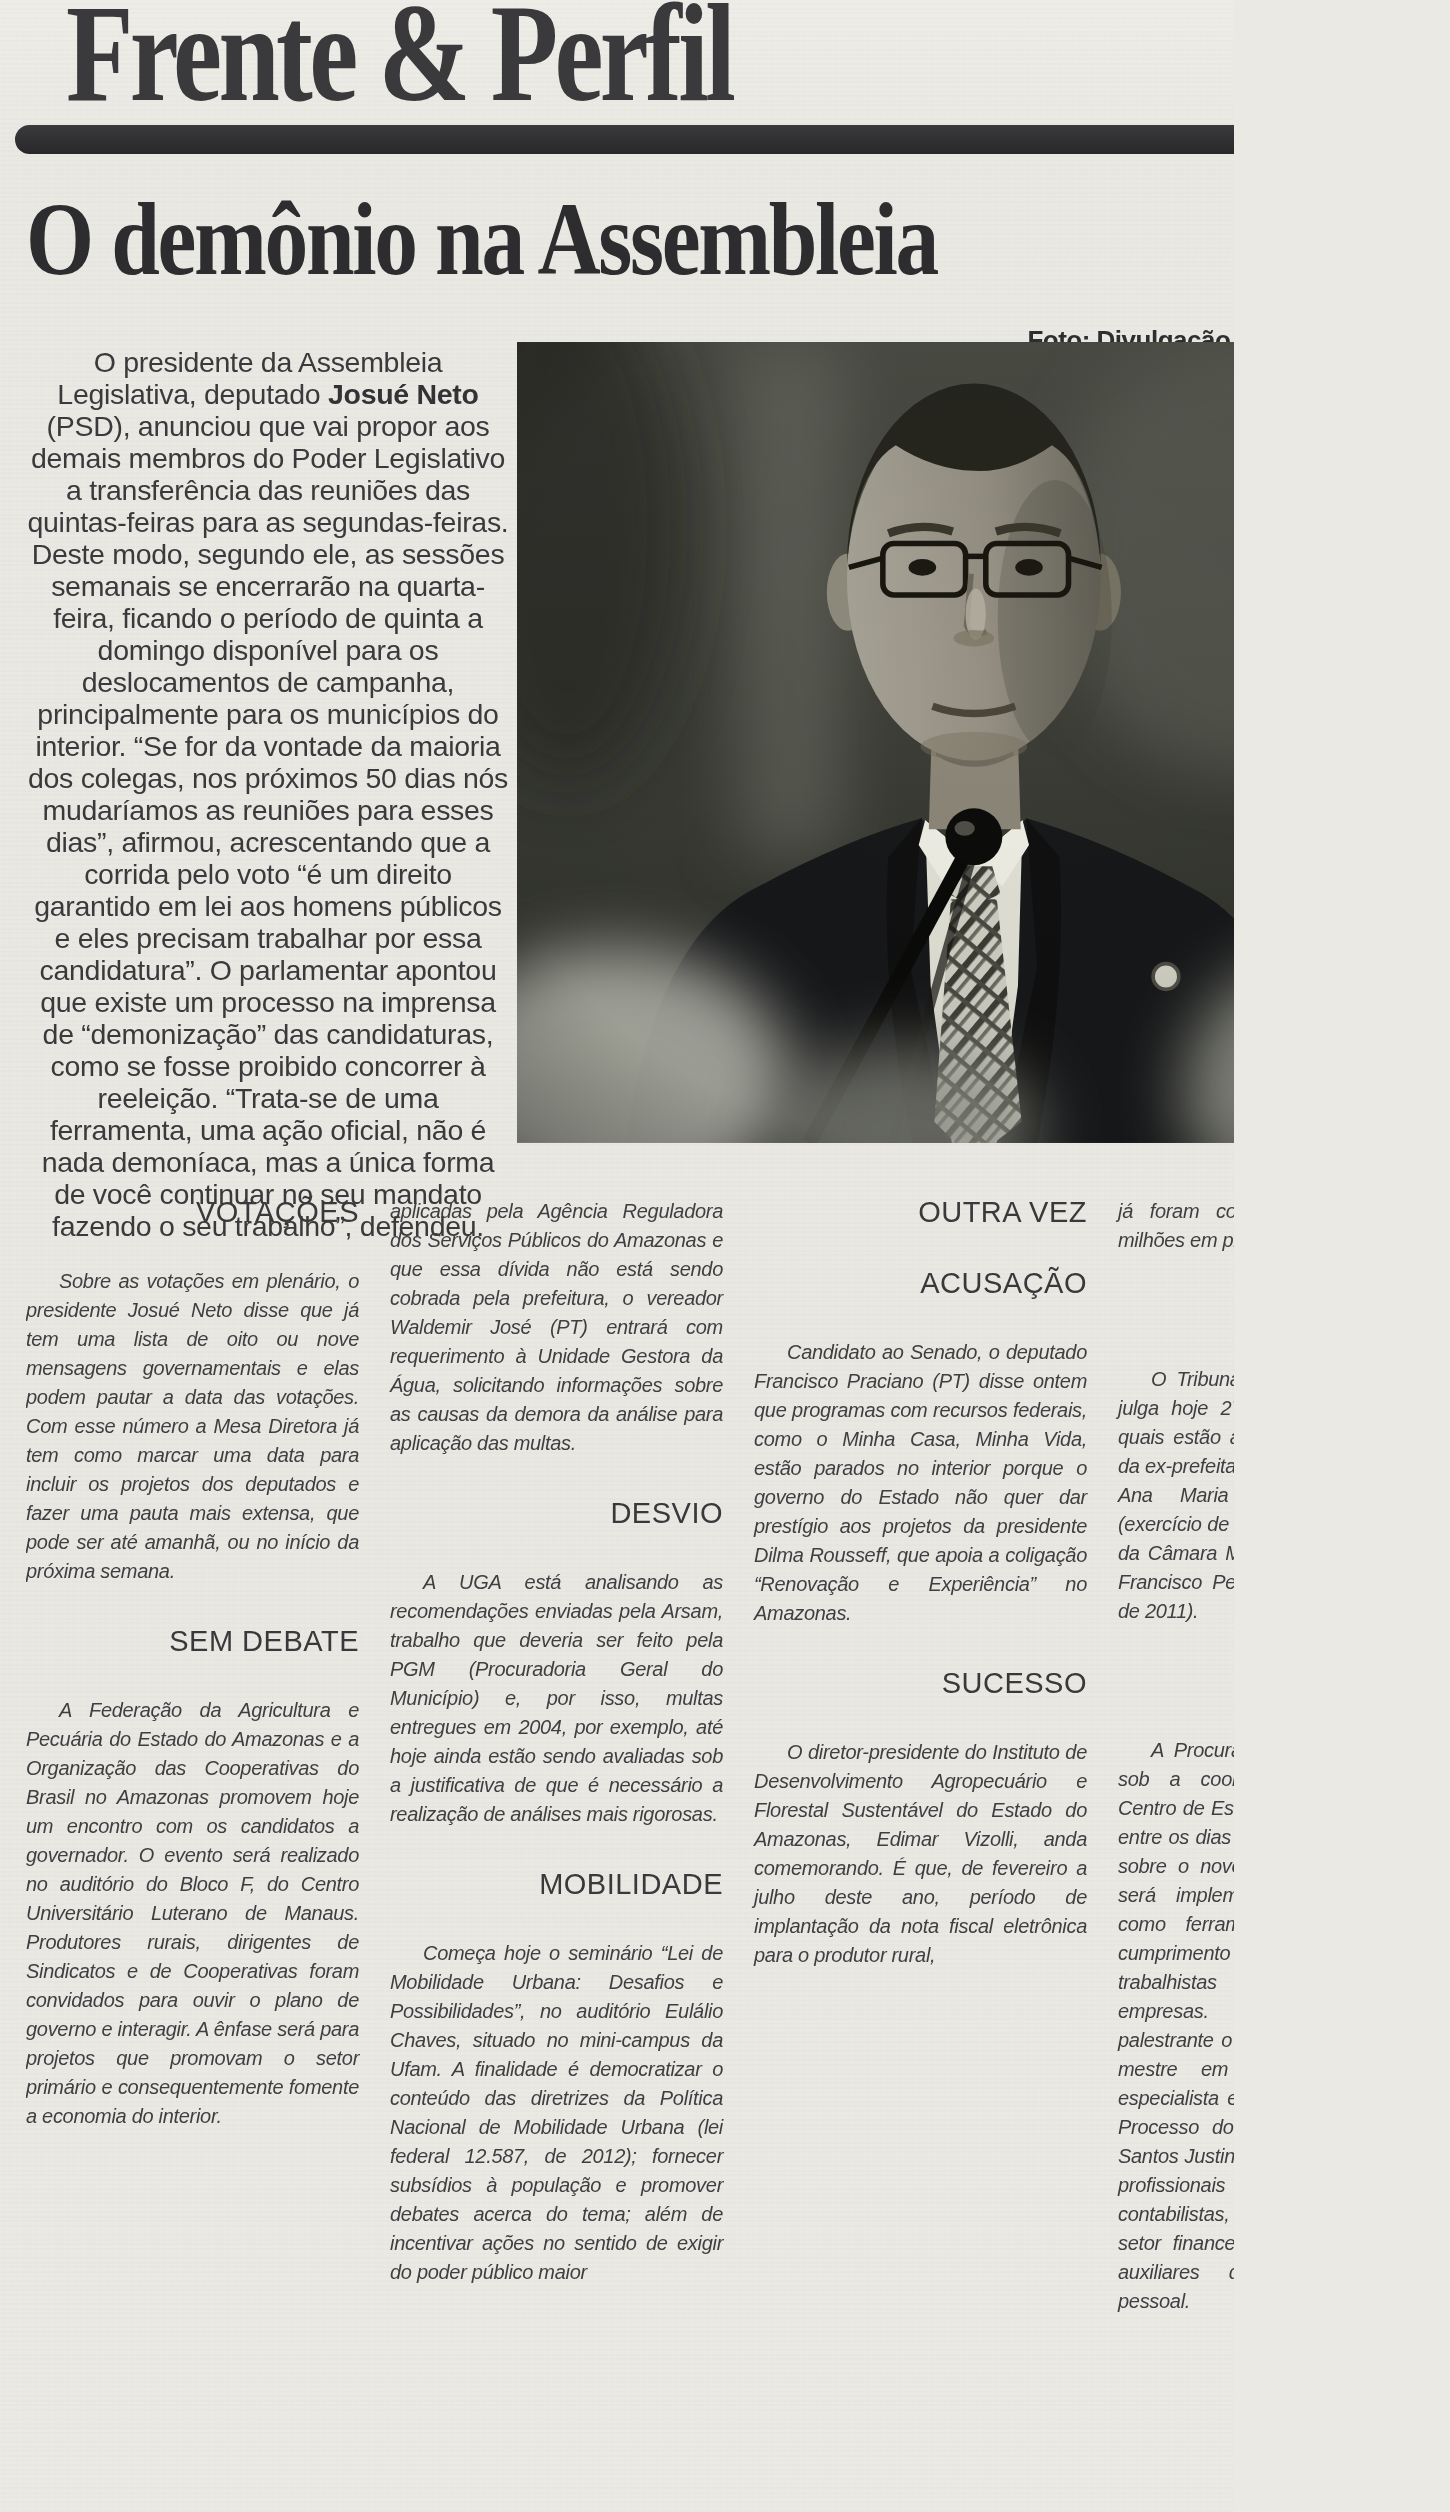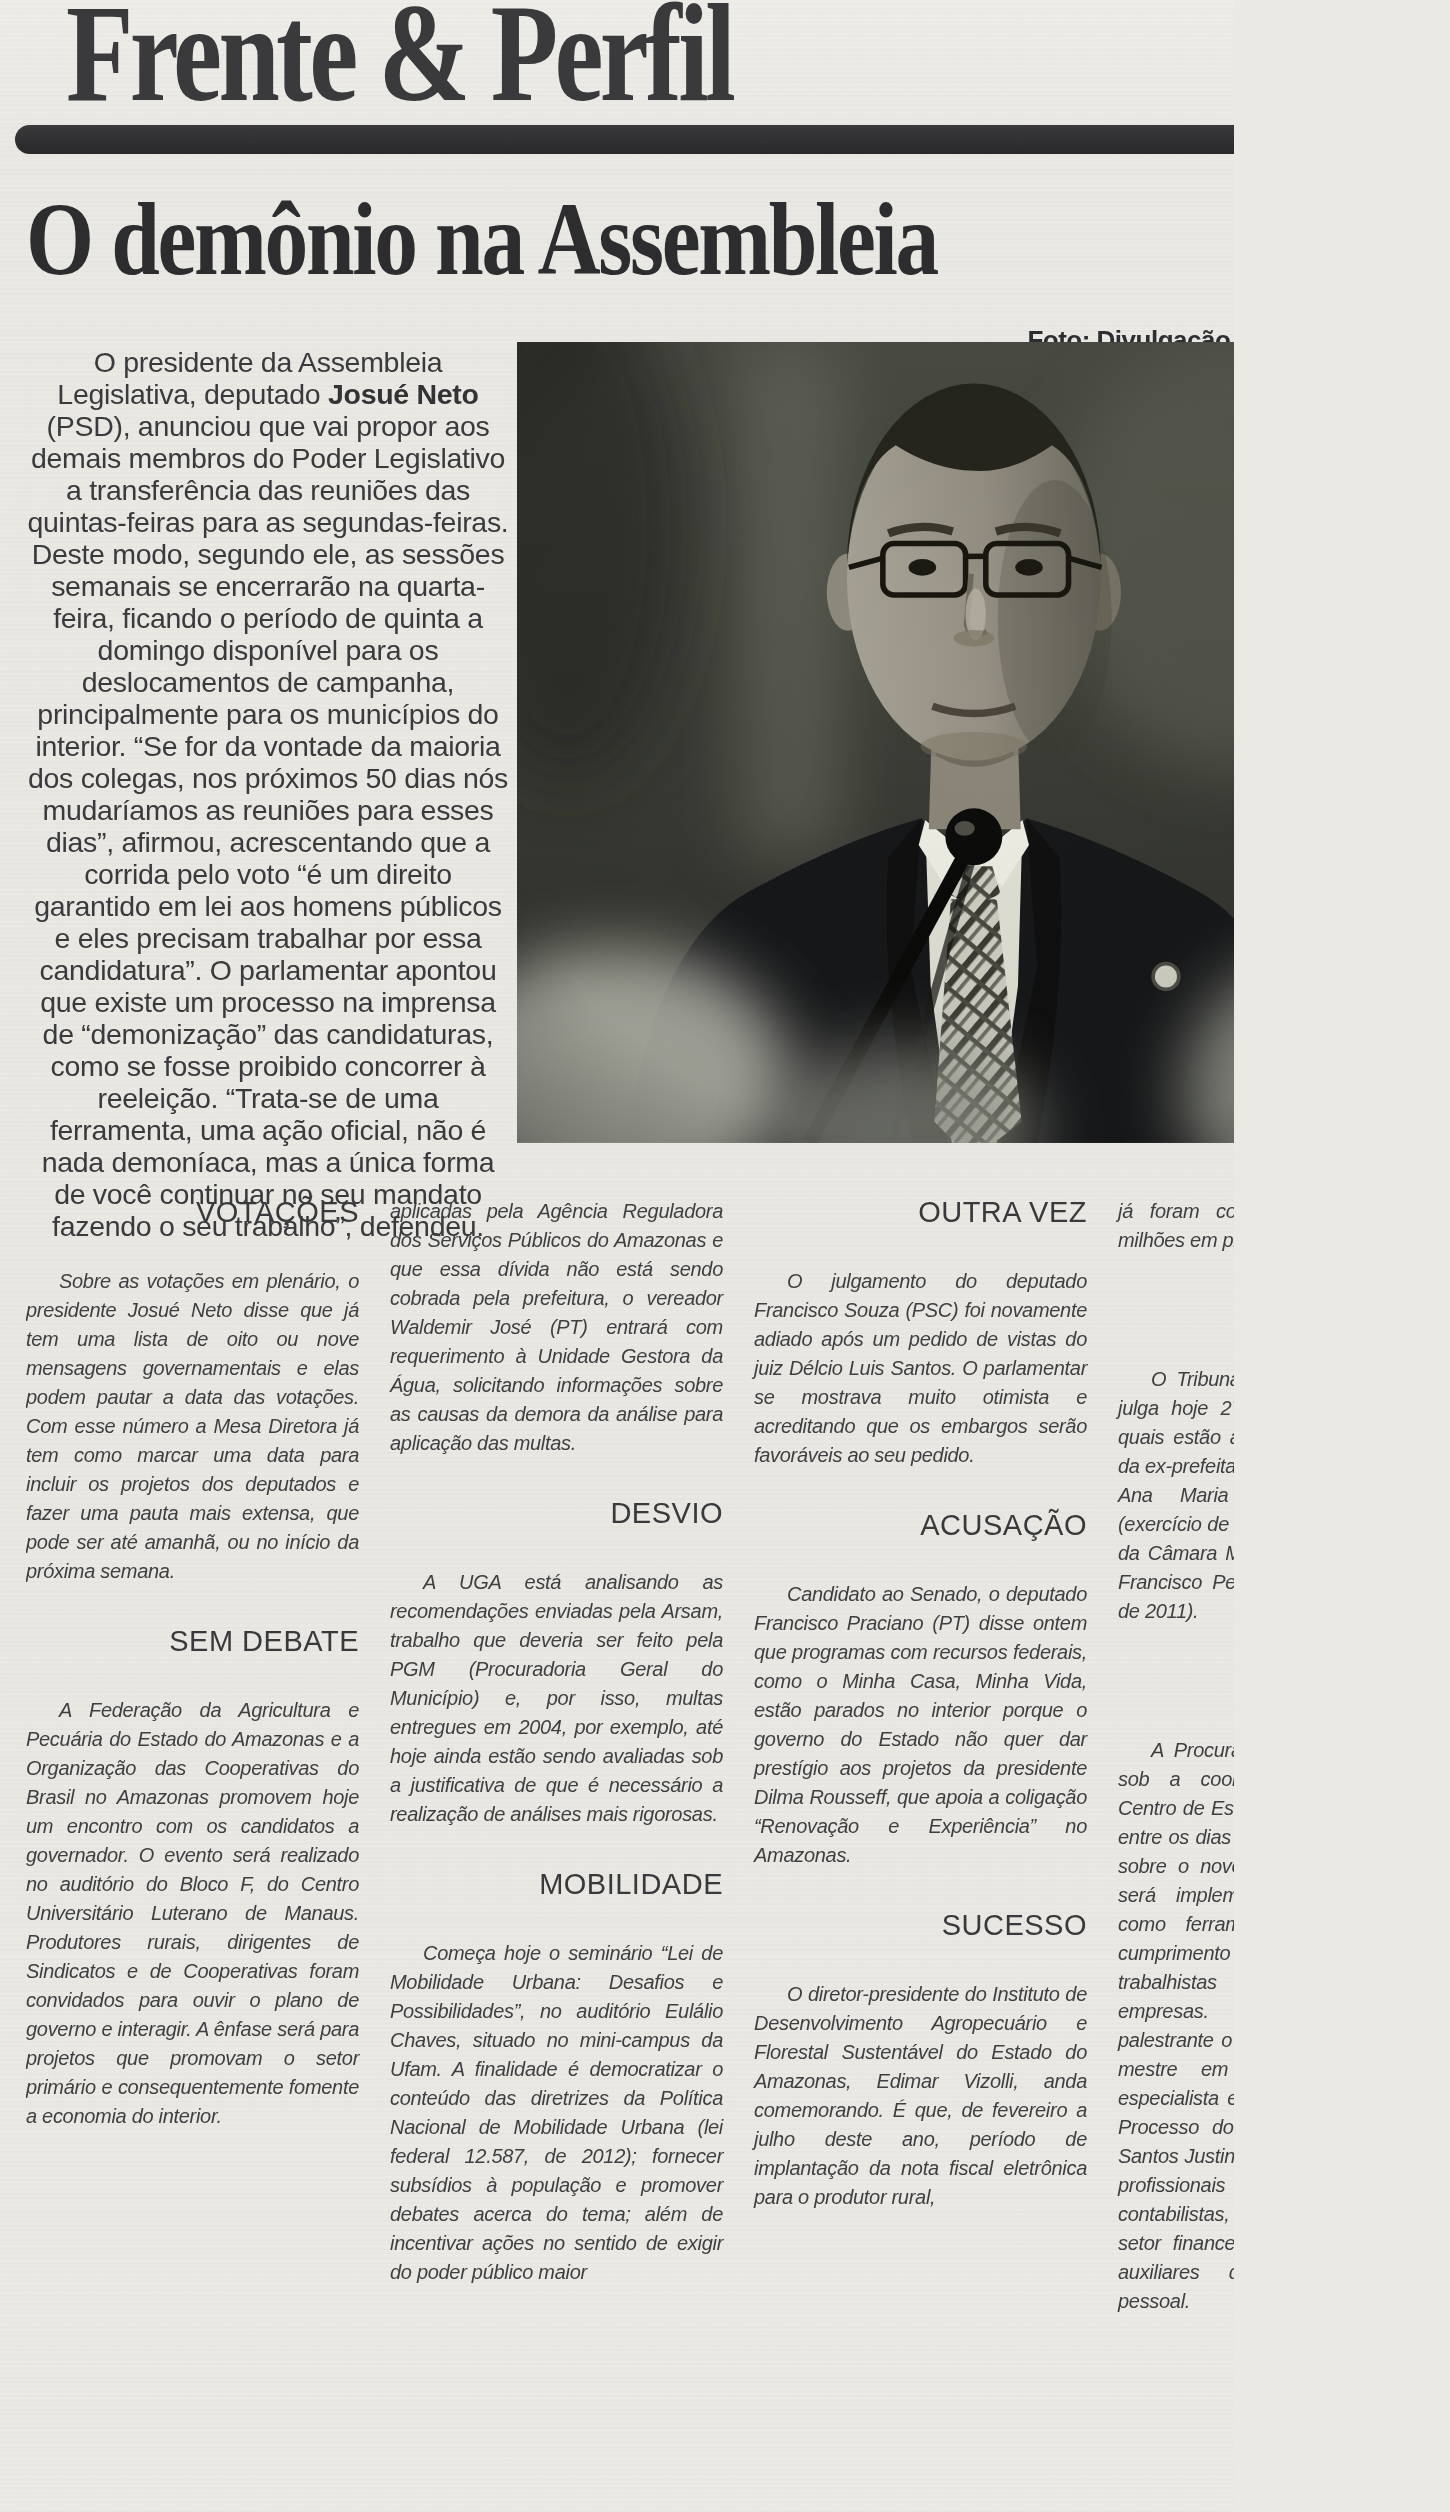--- a/index.html
+++ b/index.html
@@ -210,21 +210,20 @@
     <div class="col">
       <p class="bp cont">aplicadas pela Agência Reguladora dos Serviços Públicos do Amazonas e que essa dívida não está sendo cobrada pela prefeitura, o vereador Waldemir José (PT) entrará com requerimento à Unidade Gestora da Água, solicitando informações sobre as causas da demora da análise para aplicação das multas.</p>
       <h2 class="sh">DESVIO</h2>
       <p class="bp">A UGA está analisando as recomendações enviadas pela Arsam, trabalho que deveria ser feito pela PGM (Procuradoria Geral do Município) e, por isso, multas entregues em 2004, por exemplo, até hoje ainda estão sendo avaliadas sob a justificativa de que é necessário a realização de análises mais rigorosas.</p>
       <h2 class="sh">MOBILIDADE</h2>
       <p class="bp">Começa hoje o seminário “Lei de Mobilidade Urbana: Desafios e Possibilidades”, no auditório Eulálio Chaves, situado no mini-campus da Ufam. A finalidade é democratizar o conteúdo das diretrizes da Política Nacional de Mobilidade Urbana (lei federal 12.587, de 2012); fornecer subsídios à população e promover debates acerca do tema; além de incentivar ações no sentido de exigir do poder público maior</p>
     </div>
 
     <div class="col">
       <h2 class="sh">OUTRA VEZ</h2>
-      <p class="bp">O julgamento do deputado Francisco Souza (PSC) foi novamente adiado após um pedido de vistas do juiz Délcio Luis Santos. O parlamentar se mostrava muito otimista e acreditando que os embargos serão favoráveis ao seu pedido.</p>
       <h2 class="sh">ACUSAÇÃO</h2>
       <p class="bp">Candidato ao Senado, o deputado Francisco Praciano (PT) disse ontem que programas com recursos federais, como o Minha Casa, Minha Vida, estão parados no interior porque o governo do Estado não quer dar prestígio aos projetos da presidente Dilma Rousseff, que apoia a coligação “Renovação e Experiência” no Amazonas.</p>
       <h2 class="sh">SUCESSO</h2>
       <p class="bp">O diretor-presidente do Instituto de Desenvolvimento Agropecuário e Florestal Sustentável do Estado do Amazonas, Edimar Vizolli, anda comemorando. É que, de fevereiro a julho deste ano, período de implantação da nota fiscal eletrônica para o produtor rural,</p>
     </div>
 
     <div class="col">
       <p class="bp cont">já foram comercializados R$ 18,6 milhões em produtos agrícolas.</p>
       <h2 class="sh">JULGAMENTO</h2>
       <p class="bp">O Tribunal de Contas do Estado julga hoje 27 processos , entre os quais estão as prestações de contas da ex-prefeita do município de Ipixuna, Ana Maria Farias de Oliveira (exercício de 2012) e do ex-presidente da Câmara Municipal de Beruri, José Francisco Pereira Veríssimo (do ano de 2011).</p>

